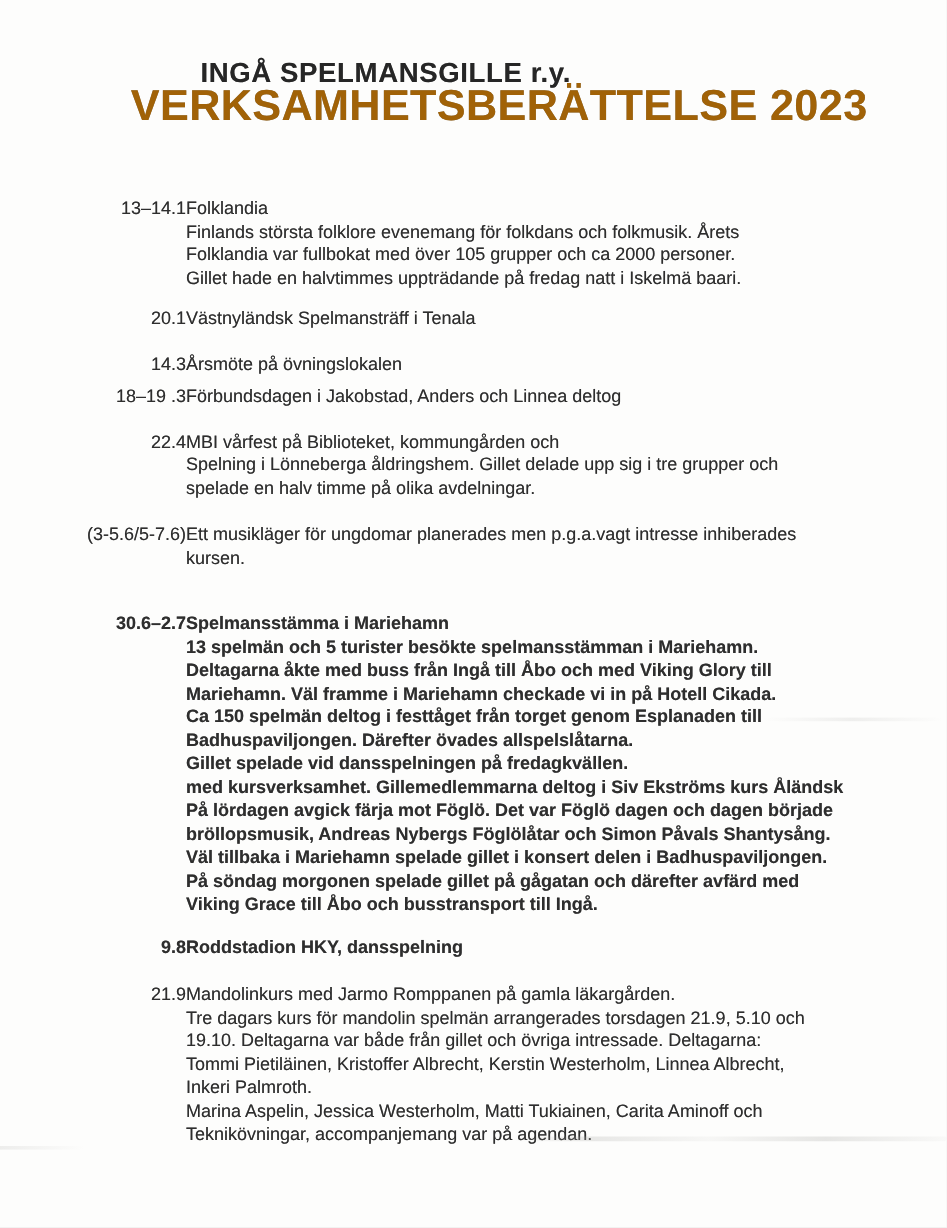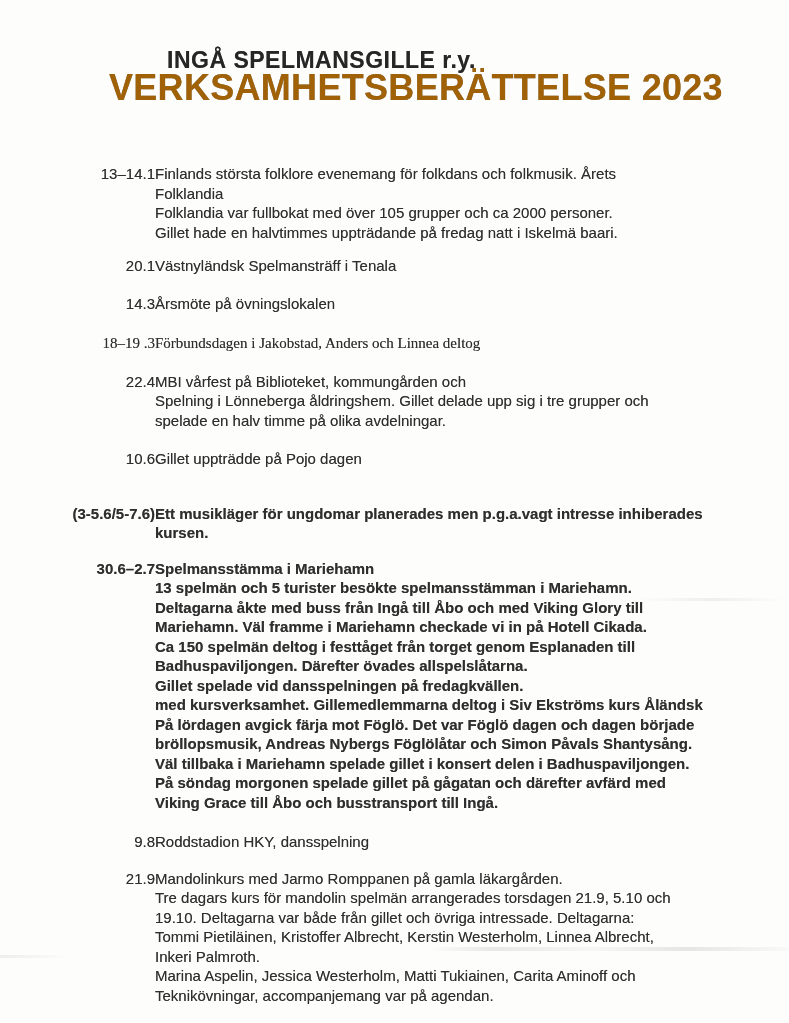--- a/index.html
+++ b/index.html
@@ -64,21 +64,21 @@
   .line {
     font-size: 15px;
     line-height: 19.5px;
     white-space: nowrap;
   }
 
   
   .row:nth-child(1)  { margin-top: 62px; }
   .row:nth-child(2)  { margin-top: 14px; }
   .row:nth-child(3)  { margin-top: 18px; }
-  .row:nth-child(4)  { margin-top: 21px; font-family: Liberation Serif, serif; }
+  .row:nth-child(4)  { margin-top: 8px; }
   .row:nth-child(5)  { margin-top: 18px; }
   .row:nth-child(6)  { margin-top: 19px; }
   .row:nth-child(7)  { margin-top: 35px; font-weight: bold; }
   .row:nth-child(8)  { margin-top: 16px; font-weight: bold; }
   .row:nth-child(9)  { margin-top: 20px; }
   .row:nth-child(10) { margin-top: 17px; }
   
   .row:nth-child(7) .date { margin-left: -6px; flex-basis: 99px; width: 99px; }
 
   
@@ -108,22 +108,22 @@
 
   <div class="title-block">
     <div class="title-line1">INGÅ SPELMANSGILLE r.y.</div>
     <div class="title-line2">VERKSAMHETSBERÄTTELSE 2023</div>
   </div>
 
   <div class="entries">
   <div class="row">
     <div class="date">13–14.1</div>
     <div class="lines">
+          <div class="line">Folklandia</div>
           <div class="line">Finlands största folklore evenemang för folkdans och folkmusik. Årets</div>
-          <div class="line">Folklandia</div>
           <div class="line">Folklandia var fullbokat med över 105 grupper och ca 2000 personer.</div>
           <div class="line">Gillet hade en halvtimmes uppträdande på fredag natt i Iskelmä baari.</div>
         </div>
   </div>
 
   <div class="row">
     <div class="date">20.1</div>
     <div class="lines">
           <div class="line">Västnyländsk Spelmansträff i Tenala</div>
         </div>
@@ -145,26 +145,20 @@
 
   <div class="row">
     <div class="date">22.4</div>
     <div class="lines">
           <div class="line">MBI vårfest på Biblioteket, kommungården och</div>
           <div class="line">Spelning i Lönneberga åldringshem. Gillet delade upp sig i tre grupper och</div>
           <div class="line">spelade en halv timme på olika avdelningar.</div>
         </div>
   </div>
 
-  <div class="row">
-    <div class="date">10.6</div>
-    <div class="lines">
-          <div class="line">Gillet uppträdde på Pojo dagen</div>
-        </div>
-  </div>
 
   <div class="row">
     <div class="date">(3-5.6/5-7.6)</div>
     <div class="lines">
           <div class="line">Ett musikläger för ungdomar planerades men p.g.a.vagt intresse inhiberades</div>
           <div class="line">kursen.</div>
         </div>
   </div>
 
   <div class="row">

